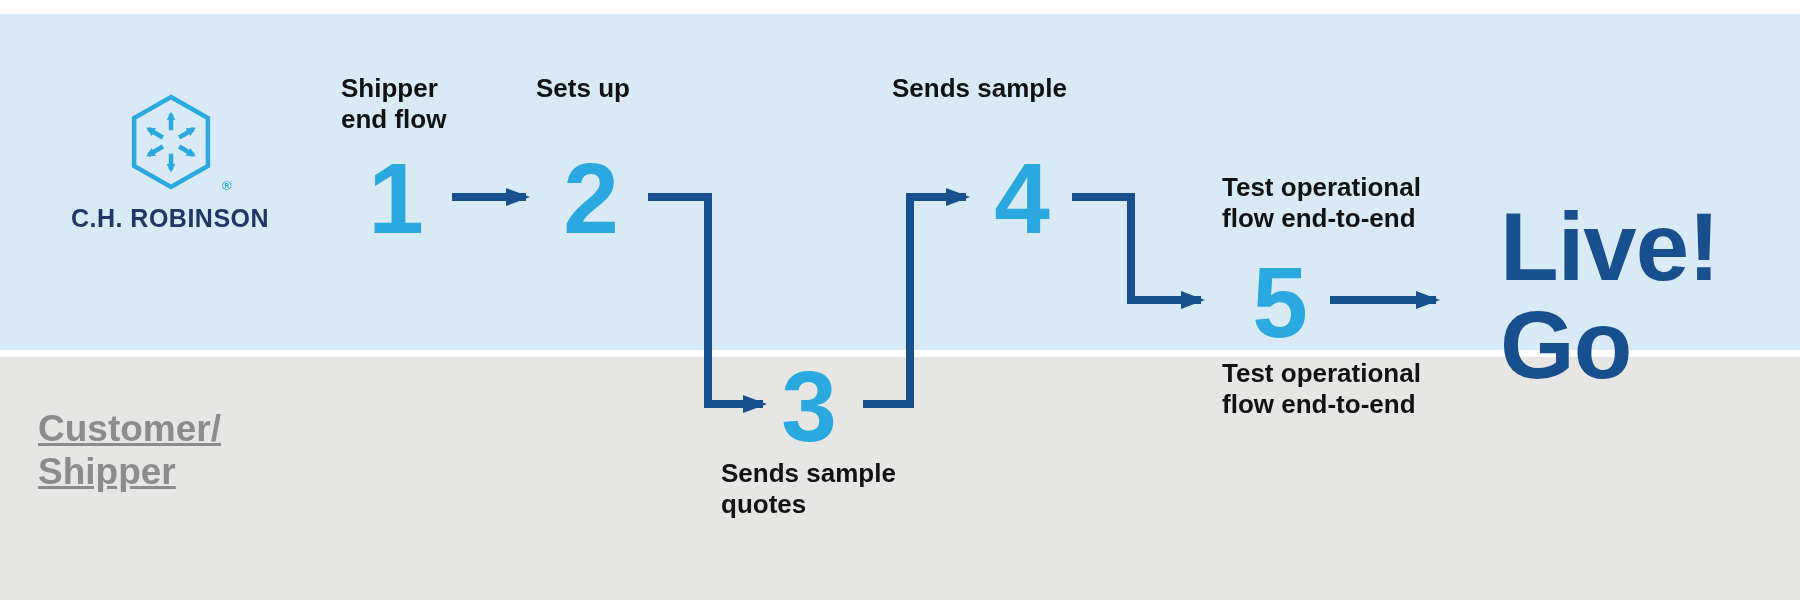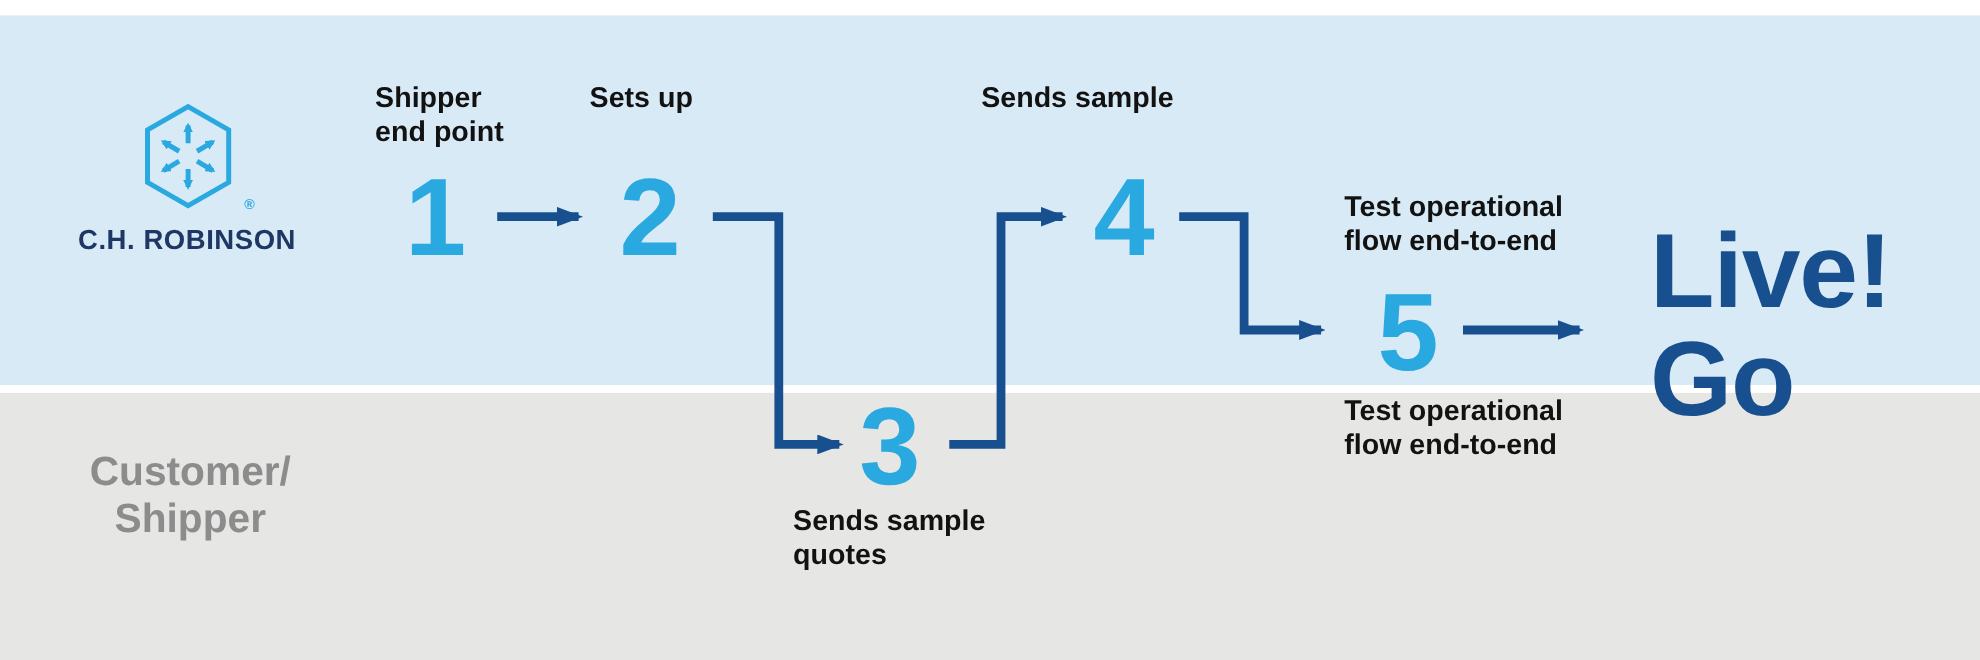--- a/index.html
+++ b/index.html
@@ -45,23 +45,24 @@
   .wordmark {
     position: absolute; left: 4px; top: 114px;
     width: 252px; text-align: center;
     font-size: 25px; font-weight: bold; letter-spacing: 0.5px;
     color: var(--logo-navy, #1e3764);
     white-space: nowrap;
   }
 
   .customer-label {
     position: absolute; left: 38px; top: 408px;
-    width: 270px; text-align: center;
+    width: 270px; text-align: left;
     font-size: 37px; font-weight: bold; line-height: 1.15;
     color: var(--customer-gray, #8c8c8c);
+    text-decoration: underline;
   }
 
   .step-num {
     position: absolute;
     font-size: 100px; font-weight: bold; line-height: 1;
     color: var(--accent-light-blue, #2aa9e0);
     text-align: center;
   }
   .num-1 { left: 356px; top: 148px; width: 80px; }
   .num-2 { left: 546px; top: 148px; width: 90px; }
@@ -146,21 +147,21 @@
   </svg>
 
   <div class="step-num num-1">1</div>
   <div class="step-num num-2">2</div>
   <div class="step-num num-3">3</div>
   <div class="step-num num-4">4</div>
   <div class="step-num num-5">5</div>
 
   <div class="step-label label-1">
     <div>Shipper</div>
-    <div>end point</div>
+    <div>end flow</div>
   </div>
   <div class="step-label label-2">
     <div>Sets up</div>
   </div>
   <div class="step-label label-3">
     <div>Sends sample</div>
     <div>quotes</div>
   </div>
   <div class="step-label label-4">
     <div>Sends sample</div>

